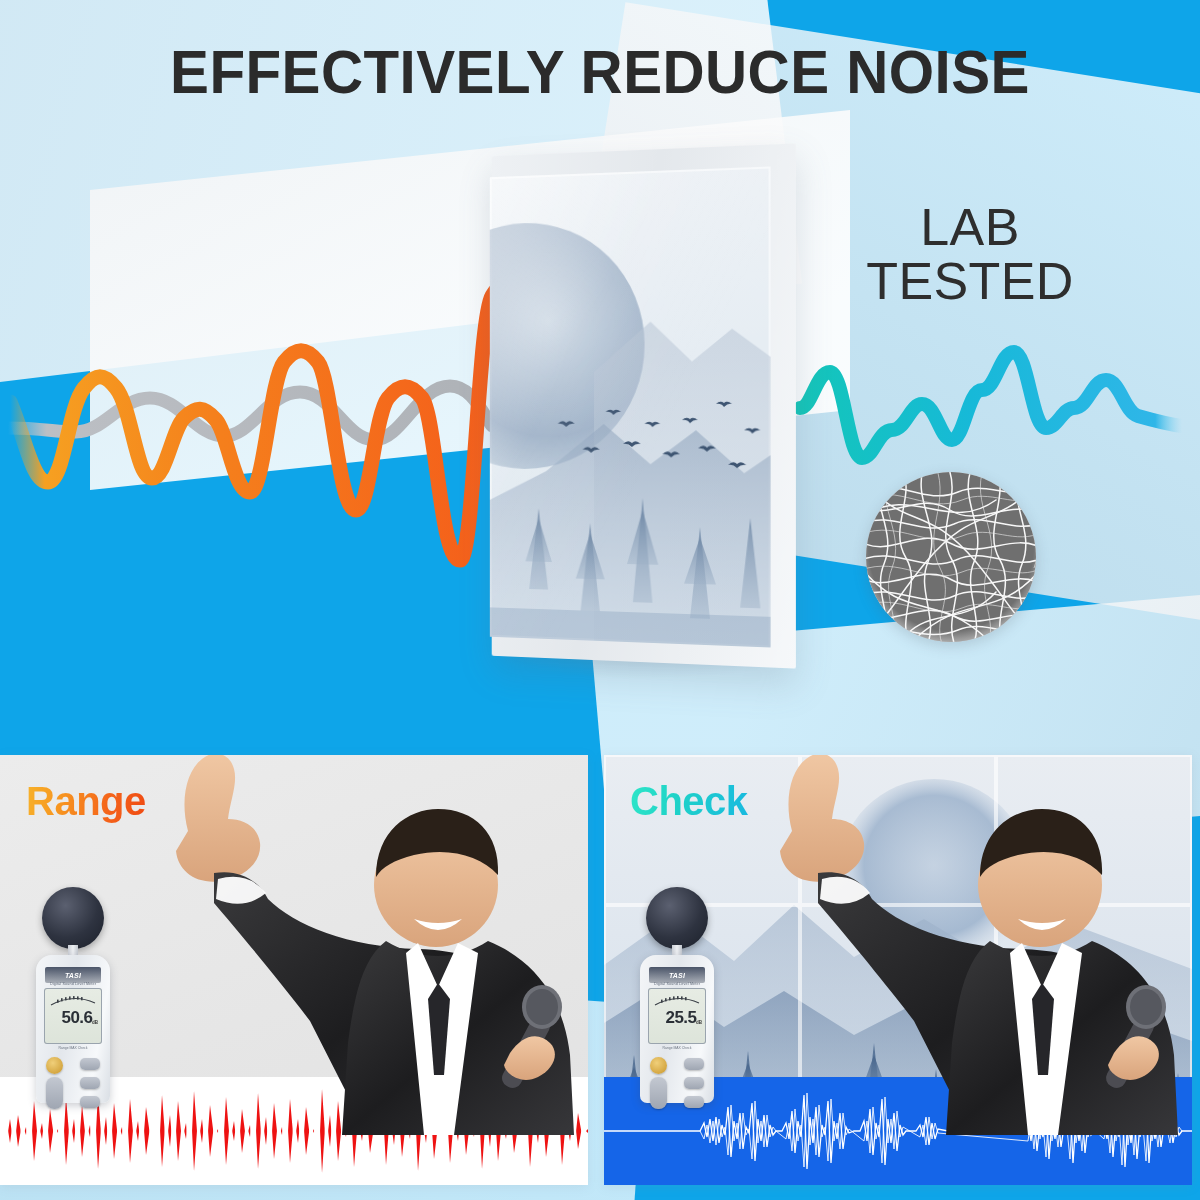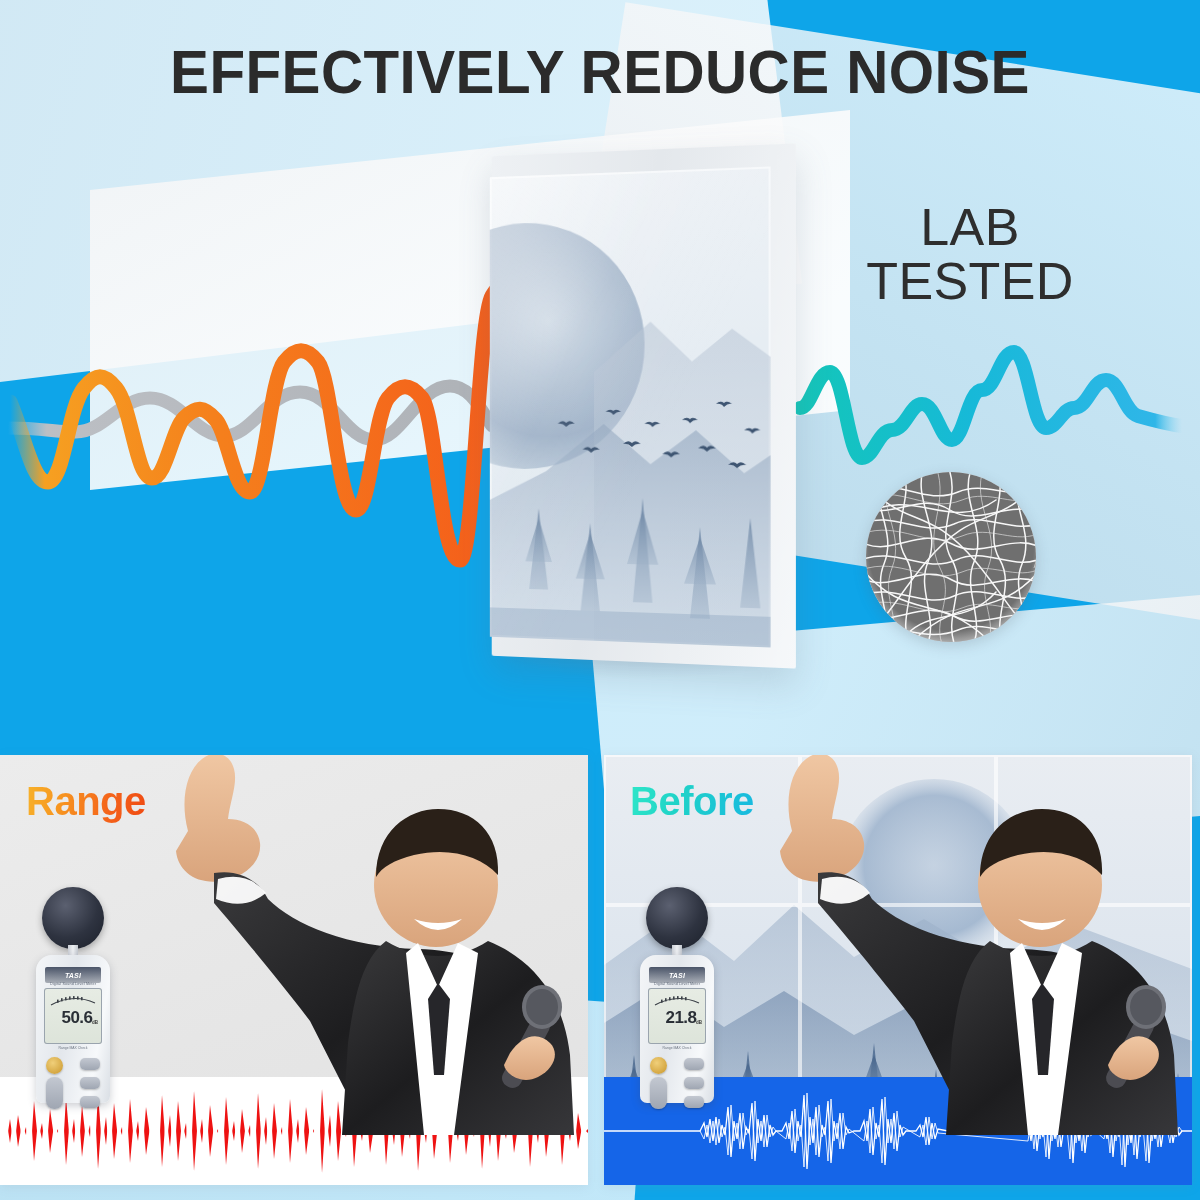--- a/index.html
+++ b/index.html
@@ -500,21 +500,21 @@
           <rect y="396" width="588" height="34" fill="#7e9ab8" opacity=".38"></rect>
         </svg>
         <div class="wall-tile" style="left:0;top:0;width:196px;height:150px;"></div>
         <div class="wall-tile" style="left:196px;top:0;width:196px;height:150px;"></div>
         <div class="wall-tile" style="left:392px;top:0;width:196px;height:150px;"></div>
         <div class="wall-tile" style="left:0;top:150px;width:196px;height:180px;"></div>
         <div class="wall-tile" style="left:196px;top:150px;width:196px;height:180px;"></div>
         <div class="wall-tile" style="left:392px;top:150px;width:196px;height:180px;"></div>
       </div>
 
-      <div class="cmp-label lbl-after">Before</div>
+      <div class="cmp-label lbl-after">Check</div>
 
       <svg class="person" style="left:118px;top:-20px;width:480px;height:400px;" viewBox="0 0 480 400">
         <defs>
           <linearGradient id="suitA" x1="0" y1="0" x2="1" y2="1">
             <stop offset="0" stop-color="#3a3a3c"></stop>
               <stop offset="0.5" stop-color="#1d1d1f"></stop>
             <stop offset="1" stop-color="#37373a"></stop>
           </linearGradient>
           <linearGradient id="skinA" x1="0" y1="0" x2="0" y2="1">
             <stop offset="0" stop-color="#f0c7a3"></stop>
@@ -558,21 +558,21 @@
               <g fill="#3a3f46">
                 <rect x="9" y="7.6" width="1.6" height="3.2"></rect>
                   <rect x="13" y="6.2" width="1.6" height="3.2"></rect>
                 <rect x="17" y="5.2" width="1.6" height="3.2"></rect>
                   <rect x="21" y="4.4" width="1.6" height="3.2"></rect>
                 <rect x="25" y="4.1" width="1.6" height="3.2"></rect>
                   <rect x="29" y="4.4" width="1.6" height="3.2"></rect>
                 <rect x="33" y="5.1" width="1.6" height="3.2"></rect>
               </g>
             </svg>
-            <div class="lcd-val">21.8</div>
+            <div class="lcd-val">25.5</div>
             <div class="lcd-unit">dB</div>
           </div>
           <div class="meter-foot">Range  MAX  Check</div>
           <div class="meter-btns">
             <div class="mbtn power"></div>
             <div class="mbtn r1"></div>
             <div class="mbtn r2"></div>
             <div class="mbtn r3"></div>
             <div class="mbtn rocker"></div>
           </div>

